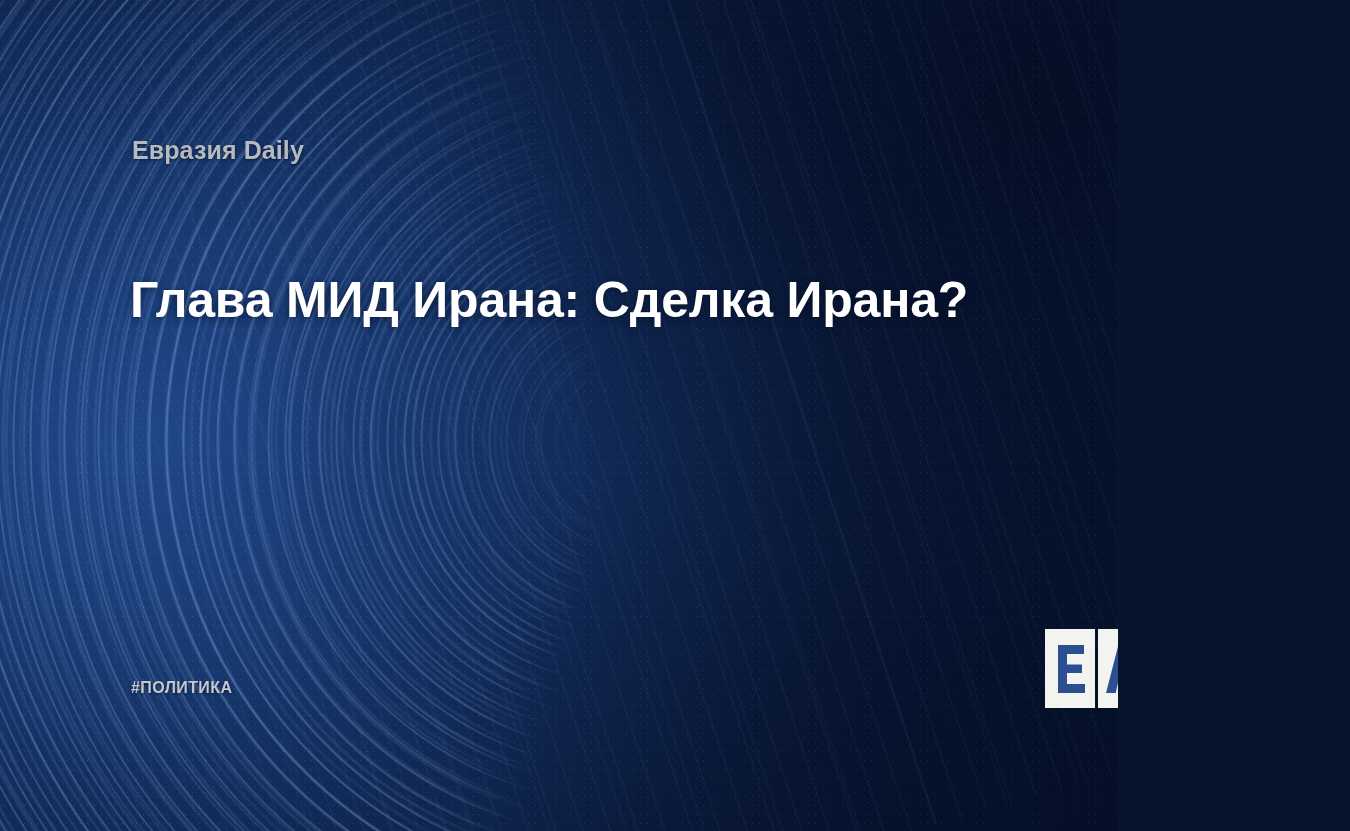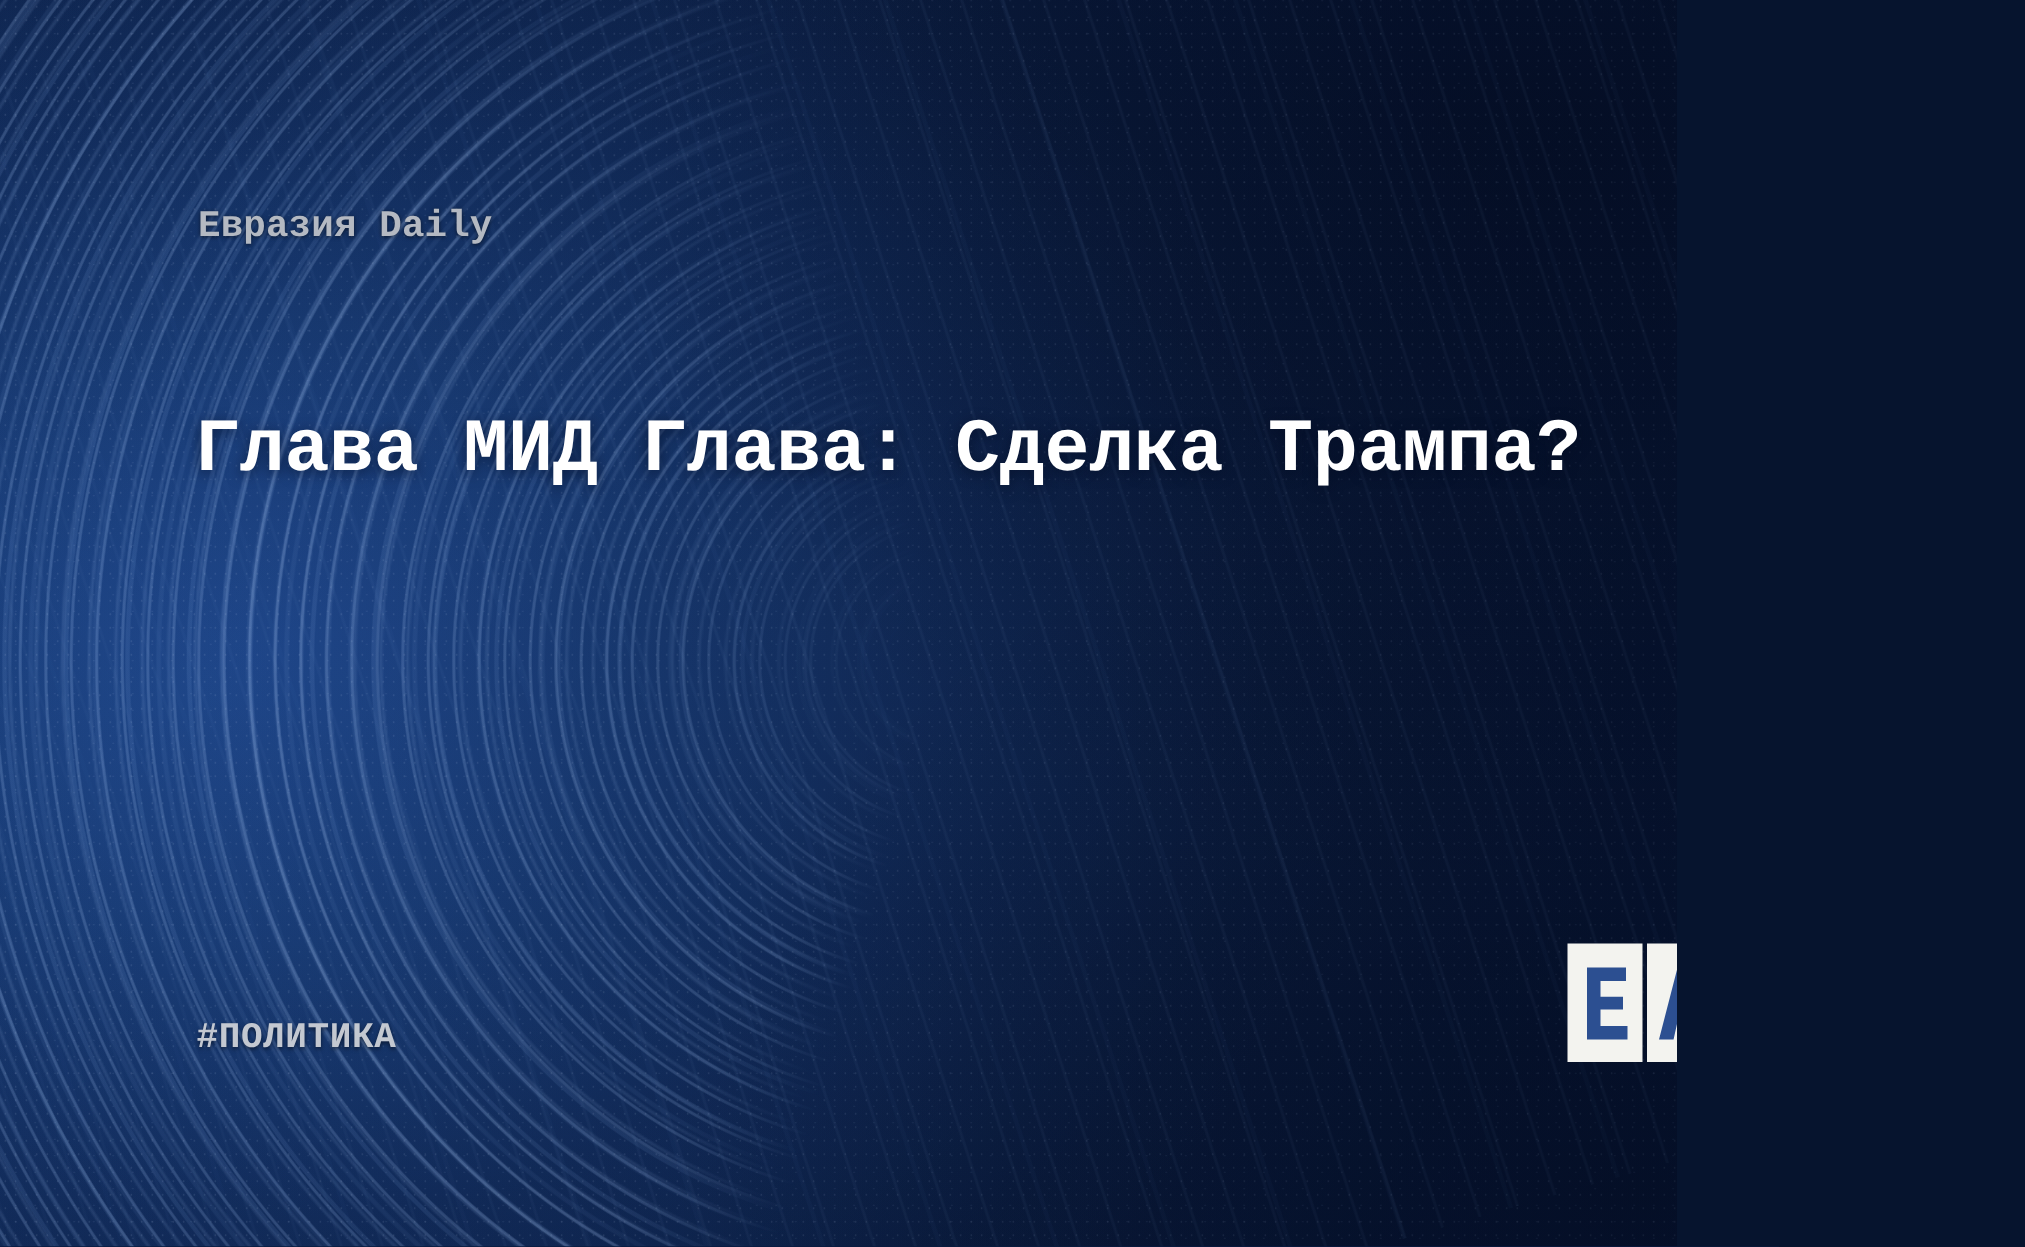--- a/index.html
+++ b/index.html
@@ -8,21 +8,21 @@
     padding: 0;
     background: #06142e;
   }
   * { box-sizing: border-box; }
 
   .card {
     position: relative;
     width: 1118px;
     height: 831px;
     overflow: hidden;
-    font-family: Liberation Mono, monospace;
+    font-family: Liberation Sans, sans-serif;
     background: #0b2253;
     isolation: isolate;
   }
 
   
   .bg-base {
     position: absolute;
     inset: 0;
     background:
       radial-gradient(ellipse 900px 760px at 16% 52%,
@@ -159,21 +159,21 @@
     line-height: 1.46;
     letter-spacing: -.2px;
     text-shadow: 0 2px 9px rgba(3,12,34,.6);
   }
   .headline .ln { display: block; white-space: nowrap; }
 
   .hashtag {
     position: absolute;
     left: 131px;
     top: 679px;
-    font-size: 24px;
+    font-size: 16px;
     font-weight: 700;
     letter-spacing: .4px;
     color: #c3c8d1;
     text-shadow: 0 1px 3px rgba(0,0,0,.5);
     white-space: nowrap;
   }
 
   
   .logo {
     position: absolute;
@@ -208,21 +208,21 @@
   <div class="trails b"></div>
   <div class="streaks"></div>
   <div class="grain"></div>
   <div class="darken"></div>
 
   <div class="content">
 
     <div class="brand">Евразия Daily</div>
 
     <h1 class="headline">
-      <span class="ln">Глава МИД Глава: Сделка Трампа?</span>
+      <span class="ln">Глава МИД Ирана: Сделка Ирана?</span>
     </h1>
 
     <div class="hashtag">#ПОЛИТИКА</div>
 
     <div class="logo">
 
       <div class="logo-tile">
         <span>
           <svg width="32" height="50" viewBox="0 0 32 50" aria-hidden="true">
             <path d="M4 1 H30 V10 H13 V20.5 H28 V29 H13 V40 H31 V49 H4 Z" fill="#2c4f91"></path>

